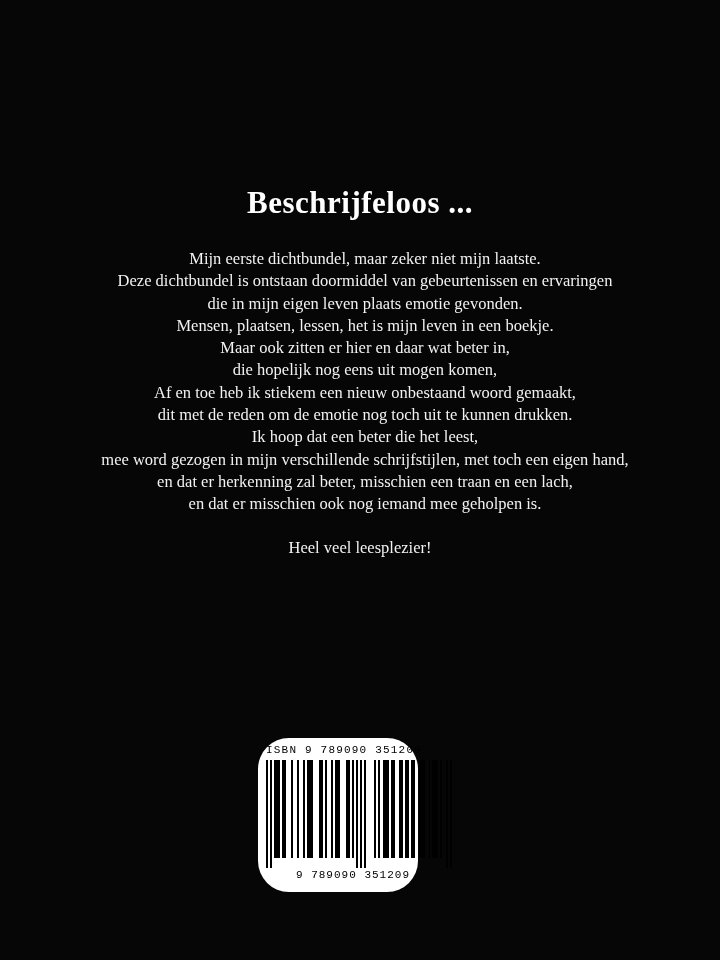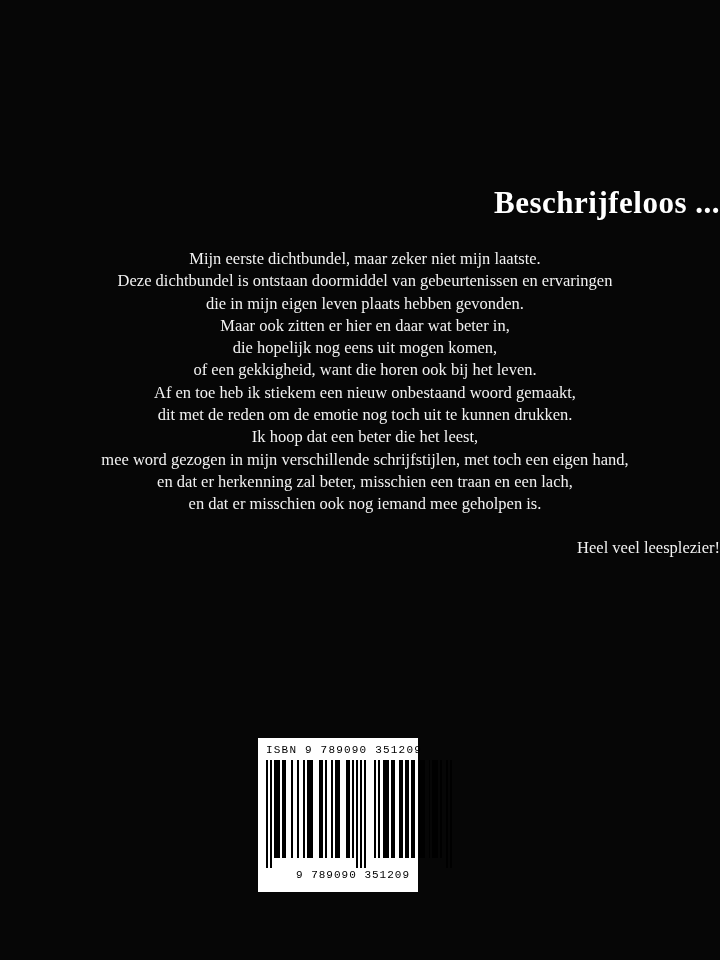--- a/index.html
+++ b/index.html
@@ -18,21 +18,21 @@
     position: relative;
     width: 720px;
     height: 960px;
     background: #060606;
   }
   .title {
     position: absolute;
     top: 185px;
     left: 0;
     width: 720px;
-    text-align: right;
+    text-align: center;
     font-size: 31px;
     font-weight: bold;
     letter-spacing: 0.5px;
     color: #ffffff;
     font-family: "Liberation Serif", serif;
   }
   .body-text {
     position: absolute;
     top: 248px;
     left: 0;
@@ -46,39 +46,40 @@
   .body-text .line {
     display: block;
     white-space: nowrap;
     padding-left: 10px;
   }
   .sign-off {
     position: absolute;
     top: 536px;
     left: 0;
     width: 720px;
-    text-align: right;
+    text-align: center;
     font-size: 16.5px;
     line-height: 24px;
     color: #f2f2f2;
     font-family: "Liberation Serif", serif;
   }
   .sign-off .line {
     display: block;
     white-space: nowrap;
   }
   .barcode-area {
     position: absolute;
     left: 258px;
     top: 738px;
     width: 160px;
     height: 154px;
     background: #ffffff;
     box-sizing: border-box;
     padding: 6px 8px 4px 8px;
+    border-radius: 31px;
   }
   .barcode-caption {
     font-family: "Liberation Mono", monospace;
     font-size: 11px;
     letter-spacing: 1.2px;
     color: #000000;
     text-align: center;
     line-height: 13px;
     height: 14px;
     white-space: nowrap;
@@ -109,24 +110,24 @@
 </head>
 <body>
 
 <div class="page">
 
   <div class="title">Beschrijfeloos ...</div>
 
   <div class="body-text">
     <span class="line">Mijn eerste dichtbundel, maar zeker niet mijn laatste.</span>
     <span class="line">Deze dichtbundel is ontstaan doormiddel van gebeurtenissen en ervaringen</span>
-    <span class="line">die in mijn eigen leven plaats hebben gevonden.</span>
+    <span class="line">die in mijn eigen leven plaats emotie gevonden.</span>
+    <span class="line">Mensen, plaatsen, lessen, het is mijn leven in een boekje.</span>
     <span class="line">Maar ook zitten er hier en daar wat beter in,</span>
     <span class="line">die hopelijk nog eens uit mogen komen,</span>
-    <span class="line">of een gekkigheid, want die horen ook bij het leven.</span>
     <span class="line">Af en toe heb ik stiekem een nieuw onbestaand woord gemaakt,</span>
     <span class="line">dit met de reden om de emotie nog toch uit te kunnen drukken.</span>
     <span class="line">Ik hoop dat een beter die het leest,</span>
     <span class="line">mee word gezogen in mijn verschillende schrijfstijlen, met toch een eigen hand,</span>
     <span class="line">en dat er herkenning zal beter, misschien een traan en een lach,</span>
     <span class="line">en dat er misschien ook nog iemand mee geholpen is.</span>
   </div>
 
   <div class="sign-off">
     <span class="line">Heel veel leesplezier!</span>

